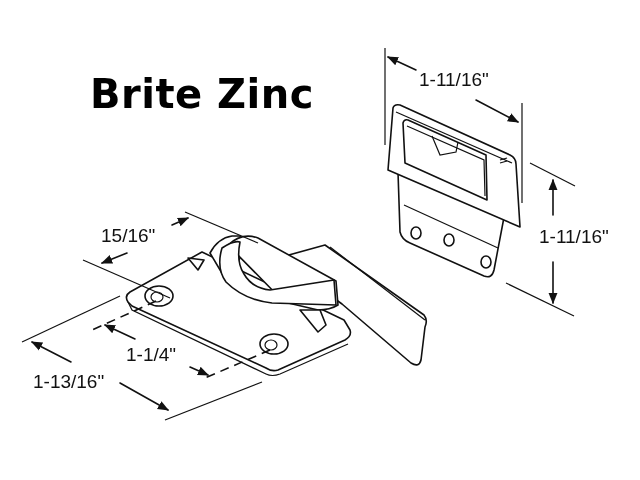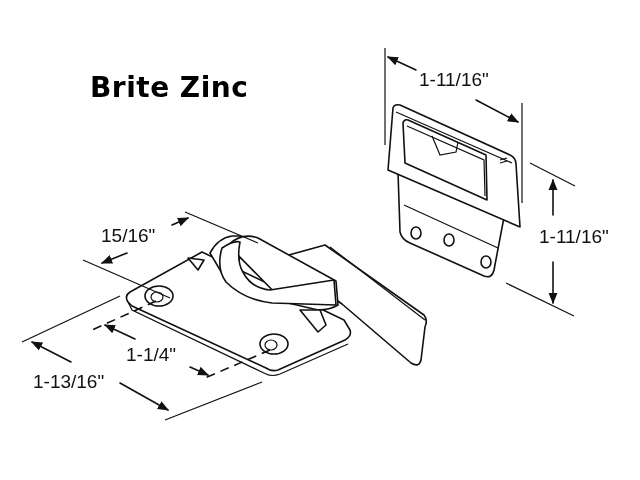--- a/index.html
+++ b/index.html
@@ -1,21 +1,21 @@
 <!DOCTYPE html>
 <html><head>
   <meta charset="utf-8">
   <style>
     html, body { margin: 0; padding: 0; background: #ffffff; }
     body { width: 640px; height: 480px; overflow: hidden; position: relative; }
     .stage { position: absolute; left: 0; top: 0; width: 640px; height: 480px; }
     .title {
       position: absolute; left: 90px; top: 74px;
       font-family: "DejaVu Sans", sans-serif; font-weight: bold;
-      font-size: 28px; color: #000; letter-spacing: 0.5px; line-height: 1;
+      font-size: 40px; color: #000; letter-spacing: 0.5px; line-height: 1;
     }
     .dim {
       position: absolute; font-family: "Liberation Sans", sans-serif;
       font-size: 19px; color: #111; line-height: 1; white-space: nowrap;
     }
     svg { position: absolute; left: 0; top: 0; }
     .ln { fill: none; stroke: #111; stroke-width: 1.6; stroke-linejoin: round; stroke-linecap: round; }
     .thin { fill: none; stroke: #111; stroke-width: 1.2; }
     .dash { fill: none; stroke: #111; stroke-width: 1.6; stroke-dasharray: 9 6; }
     .part { fill: #ffffff; stroke: #111; stroke-width: 1.6; stroke-linejoin: round; }

